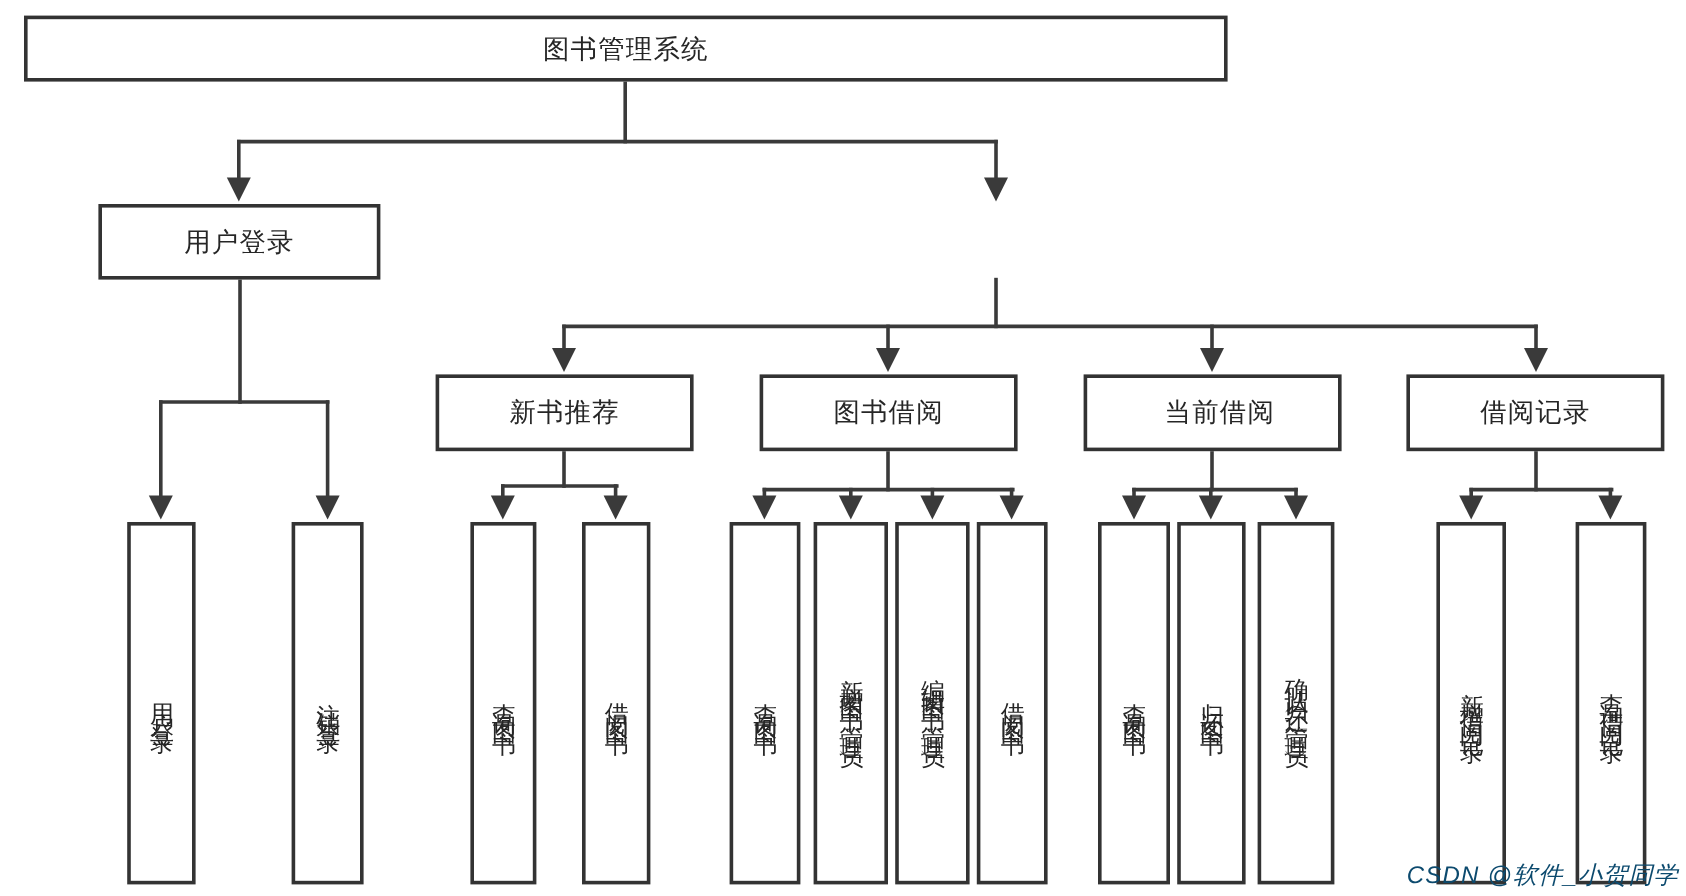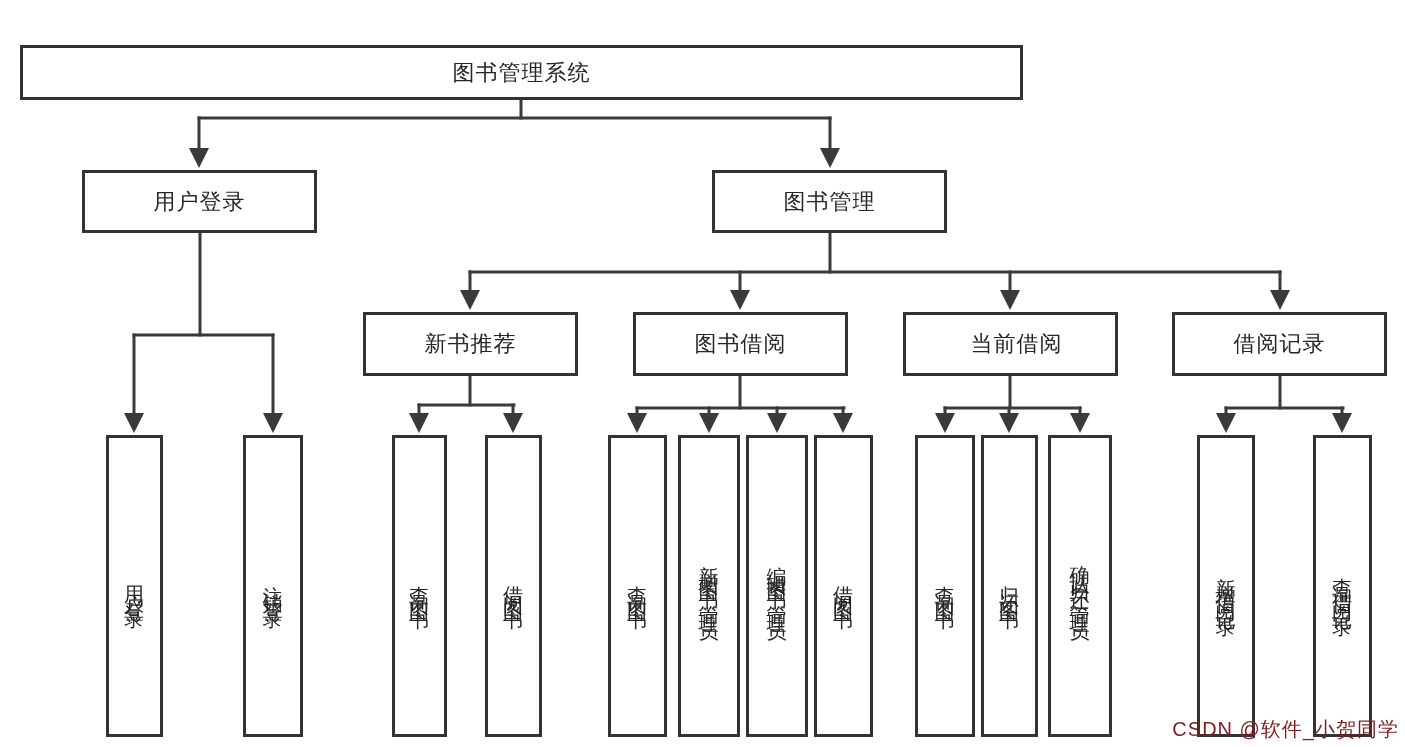--- a/index.html
+++ b/index.html
@@ -12,21 +12,21 @@
     position:absolute;box-sizing:border-box;border:3px solid #333333;background:#ffffff;
     display:flex;align-items:center;justify-content:center;z-index:2;color:#262626;
   }
   .node .lbl{white-space:nowrap;}
   .h .lbl{font-size:22px;letter-spacing:1px;}
   .v .lbl{
     writing-mode:vertical-rl;text-orientation:mixed;
     font-size:20px;letter-spacing:8px;line-height:1;white-space:normal;
   }
   
-  .n-root   {left:20px;  top:13px;  width:1003px;height:55px;margin-top:32px;}
+  .n-root   {left:20px;  top:13px;  width:1003px;height:55px;}
   .n-login  {left:82px;  top:170px; width:235px; height:63px;}
   .n-mgmt   {left:712px; top:170px; width:235px; height:63px;}
   .n-newbook{left:363px; top:312px; width:215px; height:64px;}
   .n-borrow {left:633px; top:312px; width:215px; height:64px;}
   .n-current{left:903px; top:312px; width:215px; height:64px;padding-left:12px;}
   .n-record {left:1172px;top:312px; width:215px; height:64px;}
   
   .leaf{top:435px;height:302px;}
   .n-leafLogin {left:106px; width:57px;}
   .n-leafLogout{left:243px; width:60px;}
@@ -36,21 +36,21 @@
   .n-bAdd      {left:678px; width:62px;}
   .n-bEdit     {left:746px; width:62px;}
   .n-bBorrow   {left:814px; width:59px;}
   .n-cQuery    {left:915px; width:60px;}
   .n-cReturn   {left:981px; width:57px;}
   .n-cConfirm  {left:1048px;width:64px;}
   .n-rAdd      {left:1197px;width:58px;}
   .n-rQuery    {left:1313px;width:59px;}
   #watermark{
     position:absolute;right:6px;bottom:4px;z-index:3;
-    color:#7f1d1d;font-size:20px;letter-spacing:1px;white-space:nowrap;
+    color:#0c4a6e;font-size:20px;letter-spacing:1px;white-space:nowrap;font-style:italic;
   }
 </style>
 </head>
 <body>
 
 <div id="stage">
   <svg id="wires" width="1405" height="747" viewBox="0 0 1405 747">
       <line x1="521" y1="68" x2="521" y2="118" stroke="#3a3a3a" stroke-width="3" stroke-linecap="square"></line>
       <line x1="199" y1="118" x2="830" y2="118" stroke="#3a3a3a" stroke-width="3" stroke-linecap="square"></line>
       <line x1="200" y1="233" x2="200" y2="335" stroke="#3a3a3a" stroke-width="3" stroke-linecap="square"></line>
@@ -104,23 +104,20 @@
       <line x1="1342" y1="408" x2="1342" y2="415" stroke="#3a3a3a" stroke-width="3" stroke-linecap="square"></line>
       <polygon points="1332,413 1352,413 1342,433" fill="#3a3a3a"></polygon>
     </svg>
 
   <div class="node h n-root">
     <span class="lbl">图书管理系统</span>
   </div>
   <div class="node h n-login">
     <span class="lbl">用户登录</span>
   </div>
-  <div class="node h n-mgmt">
-    <span class="lbl">图书管理</span>
-  </div>
   <div class="node h n-newbook">
     <span class="lbl">新书推荐</span>
   </div>
   <div class="node h n-borrow">
     <span class="lbl">图书借阅</span>
   </div>
   <div class="node h n-current">
     <span class="lbl">当前借阅</span>
   </div>
   <div class="node h n-record">

